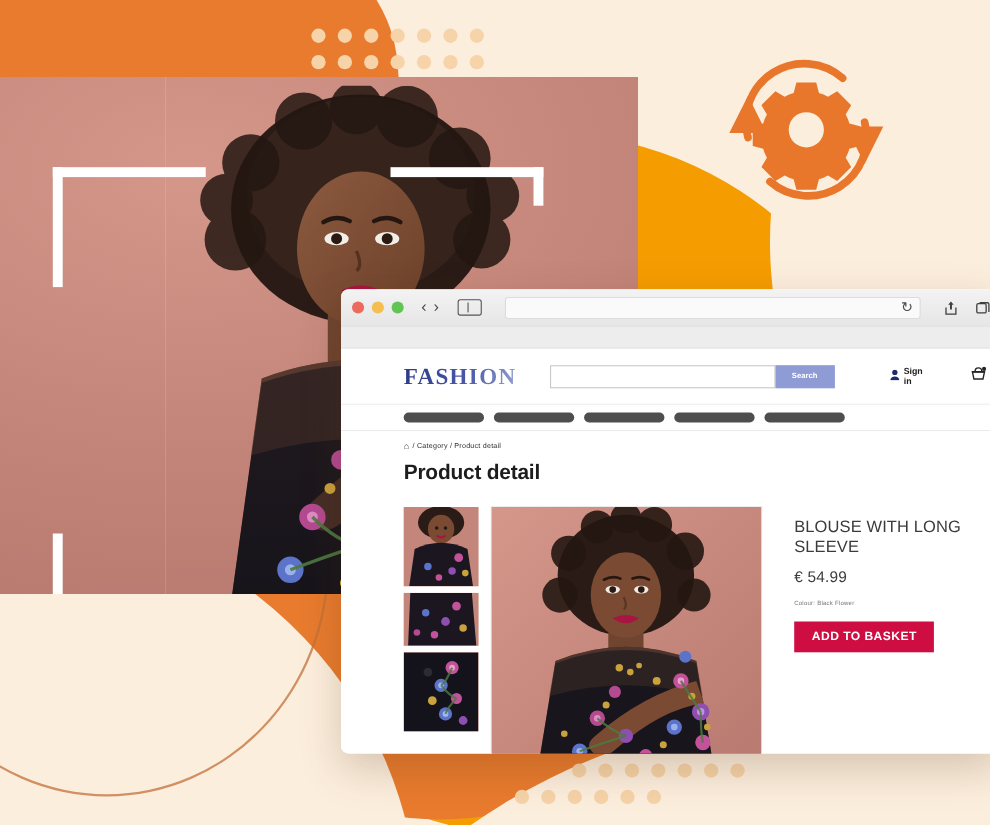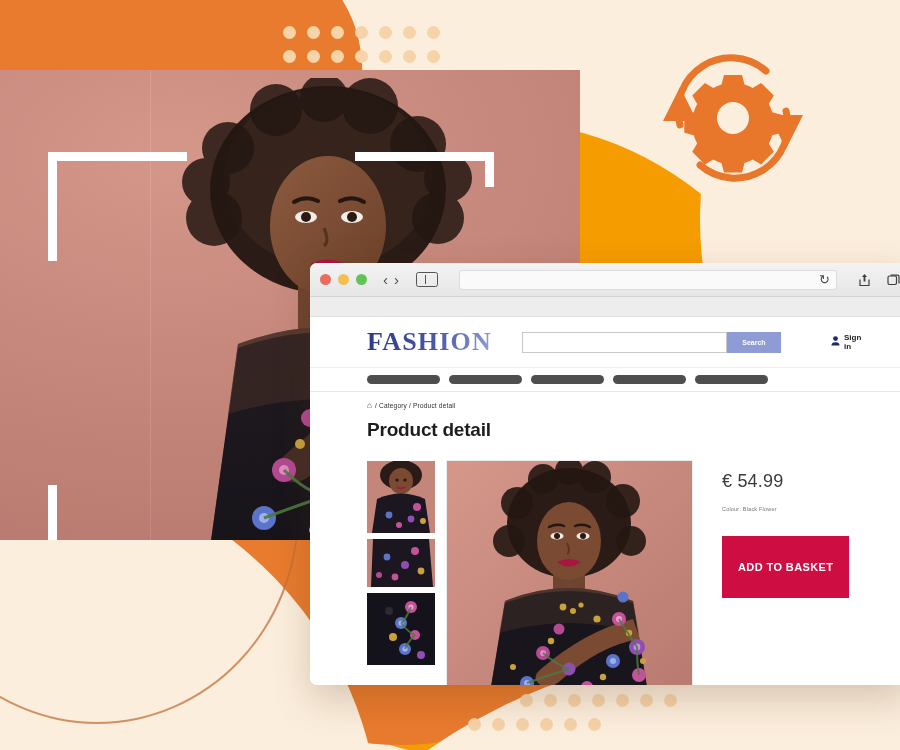--- a/index.html
+++ b/index.html
@@ -96,21 +96,21 @@
   .reload{font-size:13px;color:#4a4a4a;line-height:1;}
   .chrome-icons{display:flex;gap:16px;align-items:center;color:#3f3f3f;}
   .chrome-icons svg{display:block;}
   .chrome-strip{height:19px;background:#ededed;border-bottom:1px solid #dedede;}
 
   
   .site-head{
     height:50px;display:flex;align-items:center;padding:0 16px 0 57px;gap:14px;background:#fff;
   }
   .logo{
-    font-family:"Liberation Serif", serif;font-size:26px;letter-spacing:1.2px;font-weight:700;
+    font-family:"Liberation Serif", serif;font-size:21px;letter-spacing:1.2px;font-weight:700;
     background:linear-gradient(100deg,#2b3a86 0%,#4858a8 55%,#93a0d0 100%);
     -webkit-background-clip:text;background-clip:text;color:transparent;white-space:nowrap;
   }
   .searchwrap{display:flex;margin-left:16px;}
   .searchinput{
     width:205px;height:21px;border:1px solid #c9c9c9;background:#fff;box-sizing:border-box;
   }
   .searchbtn{
     width:54px;height:21px;background:#8E9BD4;color:#fff;font-size:7px;font-weight:600;
     display:flex;align-items:center;justify-content:center;box-sizing:border-box;
@@ -129,25 +129,25 @@
   .crumb .home{font-size:8px;}
   .ptitle{font-size:19px;font-weight:700;color:#1d1d1d;margin:9px 0 20px;letter-spacing:-.2px;}
   .product{display:flex;gap:12px;}
   .thumbs{display:flex;flex-direction:column;gap:6px;}
   .thumb{width:68px;height:72px;overflow:hidden;position:relative;background:#C4867A;}
   .thumb.short{height:48px;}
   .mainimg{width:245px;height:238px;overflow:hidden;position:relative;background:#C4867A;
       box-shadow:0 0 0 1px #ececec;}
   .info{padding-left:18px;padding-top:10px;}
   .ptitle2{font-size:15px;line-height:1.18;color:#3b3b3b;letter-spacing:.1px;max-width:165px;}
-  .price{font-size:18px;color:#3b3b3b;letter-spacing:.2px;}
+  .price{font-size:14px;color:#3b3b3b;margin-top:10px;letter-spacing:.2px;}
   .colour{font-size:5.5px;color:#777;margin-top:14px;letter-spacing:.2px;}
   .basket{
-    margin-top:24px;background:#CE0E43;color:#fff;border:none;
-    font-size:11px;font-weight:700;letter-spacing:.4px;padding:25px 16px;cursor:pointer;
+    margin-top:13px;background:#CE0E43;color:#fff;border:none;
+    font-size:11px;font-weight:700;letter-spacing:.4px;padding:8px 16px;cursor:pointer;
   }
 </style>
 </head>
 <body>
 
 <div class="stage">
 
   <div class="blob-dark"></div>
   <div class="blob-amber-big"></div>
   <div class="blob-dark-lower"></div>
@@ -500,20 +500,21 @@
                 <path d="M172 158 q10 16 18 28"></path>
                   <path d="M96 192 q14 12 26 16"></path>
                 <path d="M190 186 q0 18 2 28"></path>
                   <path d="M122 208 q-20 6 -42 14"></path>
               </g>
             </g>
           </svg>
         </div>
 
         <div class="info">
+          <div class="ptitle2">BLOUSE WITH LONG SLEEVE</div>
           <div class="price">€ 54.99</div>
           <div class="colour">Colour: Black Flower</div>
           <button class="basket">ADD TO BASKET</button>
         </div>
       </div>
     </div>
   </div>
 </div>
 
 </body></html>

